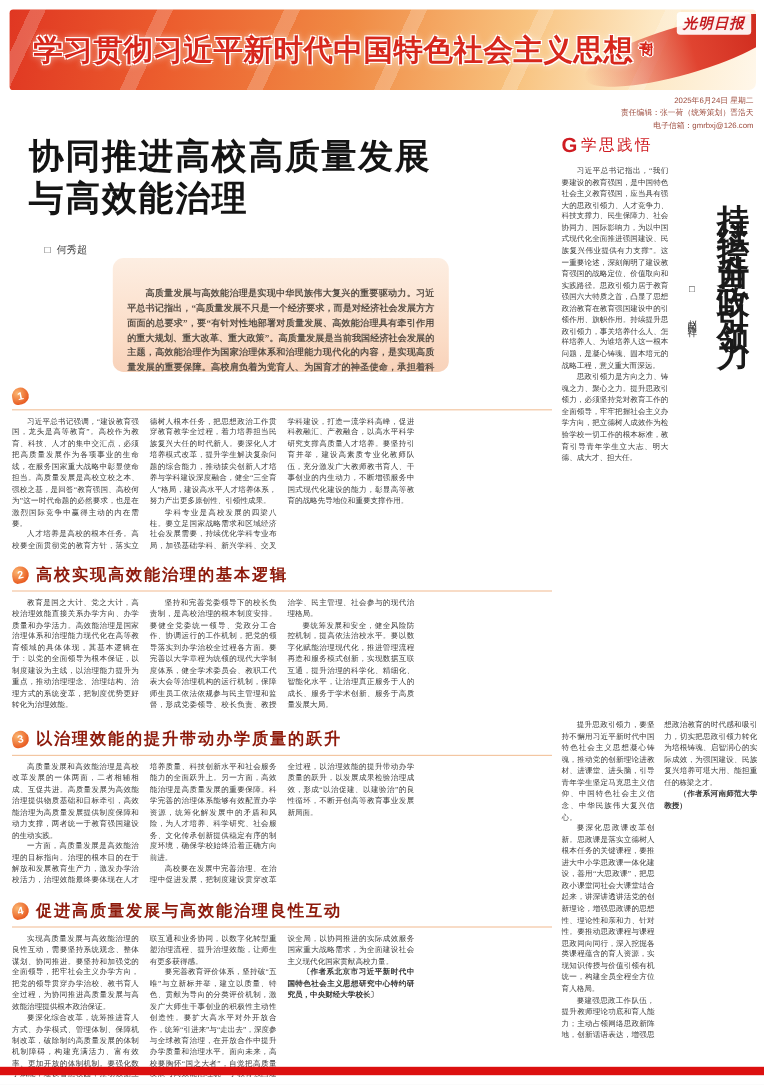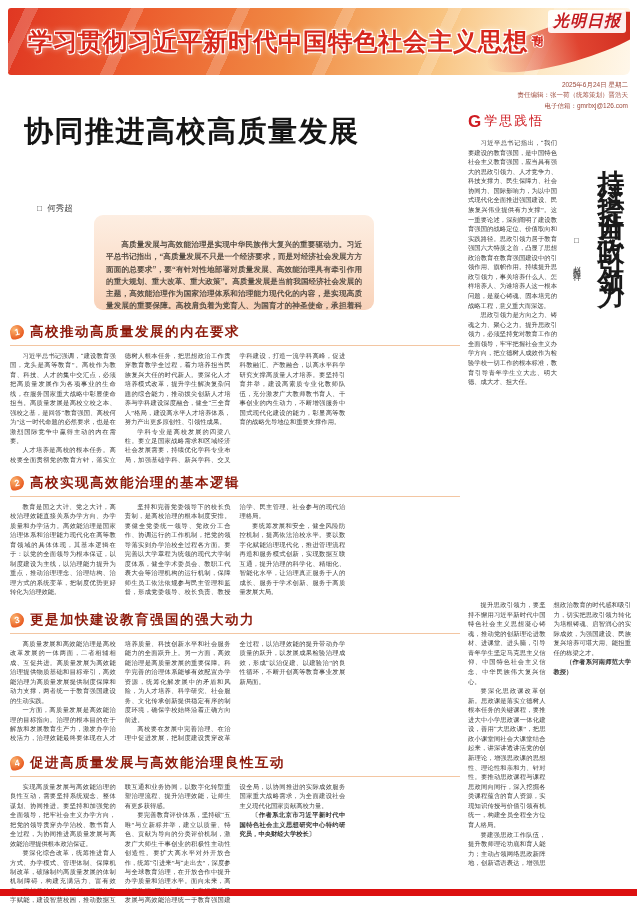--- a/index.html
+++ b/index.html
@@ -29,21 +29,21 @@
     font-size:24.5px; font-weight:bold; color:#d7271c; letter-spacing:.5px; white-space:nowrap;
     text-shadow:-1px -1px 0 #fff,1px -1px 0 #fff,-1px 1px 0 #fff,1px 1px 0 #fff,0 0 6px rgba(255,255,255,.9);
   }
   .banner-supp {
     writing-mode:vertical-rl; text-orientation:upright; font-size:11.5px; font-weight:bold;
     color:#d7271c; line-height:1; margin-left:3px; letter-spacing:1px;
     text-shadow:-1px 0 0 #fff,1px 0 0 #fff,0 1px 0 #fff,0 -1px 0 #fff;
   }
   .masthead {
     position:absolute; right:4px; top:2px; background:rgba(255,255,255,.92);
-    color:#c41a1f; font-weight:bold; font-style:italic; font-size:16px;
+    color:#c41a1f; font-weight:bold; font-style:italic; font-size:12px;
     padding:1px 5px; border-radius:3px; letter-spacing:1px;
   }
   .page-num {
     position:absolute; right:16px; top:30px; color:#ffffff; font-size:21px; font-weight:bold;
     font-family:"Liberation Sans",sans-serif; text-shadow:0 1px 2px rgba(120,10,5,.6);margin-top:47px;
   }
   
   .meta {
     position:absolute; right:9px; top:80px; text-align:right;
     font-size:6.5px; line-height:1.6; color:#9c4a3c; font-family:"Liberation Sans",sans-serif;
@@ -126,33 +126,33 @@
   </header>
 
   <div class="meta">
     <div>2025年6月24日 星期二</div>
     <div>责任编辑：张一荷（统筹策划）晋浩天</div>
     <div>电子信箱：gmrbxj@126.com</div>
   </div>
 
   <h1 class="headline">
       <p>协同推进高校高质量发展</p>
+      <p>与高效能治理</p>
     </h1>
   <div class="byline">□ 何秀超</div>
 
   <div class="intro">
       <p>高质量发展与高效能治理是实现中华民族伟大复兴的重要驱动力。习近平总书记指出，“高质量发展不只是一个经济要求，而是对经济社会发展方方面面的总要求”，要“有针对性地部署对质量发展、高效能治理具有牵引作用的重大规划、重大改革、重大政策”。高质量发展是当前我国经济社会发展的主题，高效能治理作为国家治理体系和治理能力现代化的内容，是实现高质量发展的重要保障。高校肩负着为党育人、为国育才的神圣使命，承担着科技创新、文化传承、服务社会等重要职责。高校协同推进高质量发展与高效能治理，不仅是推进新时代高等教育综合改革的应有要求，更是加快建设教育强国的强大动力。</p>
     </div>
 
   <div class="main-secs">
 
     <section class="sec">
       <div class="sec-head">
         <span class="badge">1</span>
-        <h2 class="sec-title">高校推动高质量发展的内在要求</h2>
       </div>
       <div class="sec-body h1b">
           <p>习近平总书记强调，“建设教育强国，龙头是高等教育”。高校作为教育、科技、人才的集中交汇点，必须把高质量发展作为各项事业的生命线，在服务国家重大战略中彰显使命担当。高质量发展是高校立校之本、强校之基，是回答“教育强国、高校何为”这一时代命题的必然要求，也是在激烈国际竞争中赢得主动的内在需要。</p>
           <p>人才培养是高校的根本任务。高校要全面贯彻党的教育方针，落实立德树人根本任务，把思想政治工作贯穿教育教学全过程，着力培养担当民族复兴大任的时代新人。要深化人才培养模式改革，提升学生解决复杂问题的综合能力，推动拔尖创新人才培养与学科建设深度融合，健全“三全育人”格局，建设高水平人才培养体系，努力产出更多原创性、引领性成果。</p>
           <p>学科专业是高校发展的四梁八柱。要立足国家战略需求和区域经济社会发展需要，持续优化学科专业布局，加强基础学科、新兴学科、交叉学科建设，打造一流学科高峰，促进科教融汇、产教融合，以高水平科学研究支撑高质量人才培养。要坚持引育并举，建设高素质专业化教师队伍，充分激发广大教师教书育人、干事创业的内生动力，不断增强服务中国式现代化建设的能力，彰显高等教育的战略先导地位和重要支撑作用。</p>
         </div>
     </section>
 
     <section class="sec">
       <div class="sec-head">
@@ -162,21 +162,21 @@
       <div class="sec-body h2b">
           <p>教育是国之大计、党之大计，高校治理效能直接关系办学方向、办学质量和办学活力。高效能治理是国家治理体系和治理能力现代化在高等教育领域的具体体现，其基本逻辑在于：以党的全面领导为根本保证，以制度建设为主线，以治理能力提升为重点，推动治理理念、治理结构、治理方式的系统变革，把制度优势更好转化为治理效能。</p>
           <p>坚持和完善党委领导下的校长负责制，是高校治理的根本制度安排。要健全党委统一领导、党政分工合作、协调运行的工作机制，把党的领导落实到办学治校全过程各方面。要完善以大学章程为统领的现代大学制度体系，健全学术委员会、教职工代表大会等治理机构的运行机制，保障师生员工依法依规参与民主管理和监督，形成党委领导、校长负责、教授治学、民主管理、社会参与的现代治理格局。</p>
           <p>要统筹发展和安全，健全风险防控机制，提高依法治校水平。要以数字化赋能治理现代化，推进管理流程再造和服务模式创新，实现数据互联互通，提升治理的科学化、精细化、智能化水平，让治理真正服务于人的成长、服务于学术创新、服务于高质量发展大局。</p>
         </div>
     </section>
 
     <section class="sec">
       <div class="sec-head">
         <span class="badge">3</span>
-        <h2 class="sec-title">更是加快建设教育强国的强大动力</h2>
+        <h2 class="sec-title">以治理效能的提升带动办学质量的跃升</h2>
       </div>
       <div class="sec-body h3b">
           <p>高质量发展和高效能治理是高校改革发展的一体两面，二者相辅相成、互促共进。高质量发展为高效能治理提供物质基础和目标牵引，高效能治理为高质量发展提供制度保障和动力支撑，两者统一于教育强国建设的生动实践。</p>
           <p>一方面，高质量发展是高效能治理的目标指向。治理的根本目的在于解放和发展教育生产力，激发办学治校活力，治理效能最终要体现在人才培养质量、科技创新水平和社会服务能力的全面跃升上。另一方面，高效能治理是高质量发展的重要保障。科学完善的治理体系能够有效配置办学资源，统筹化解发展中的矛盾和风险，为人才培养、科学研究、社会服务、文化传承创新提供稳定有序的制度环境，确保学校始终沿着正确方向前进。</p>
           <p>高校要在发展中完善治理、在治理中促进发展，把制度建设贯穿改革全过程，以治理效能的提升带动办学质量的跃升，以发展成果检验治理成效，形成“以治促建、以建验治”的良性循环，不断开创高等教育事业发展新局面。</p>
         </div>
     </section>
 
     <section class="sec">
       <div class="sec-head">

